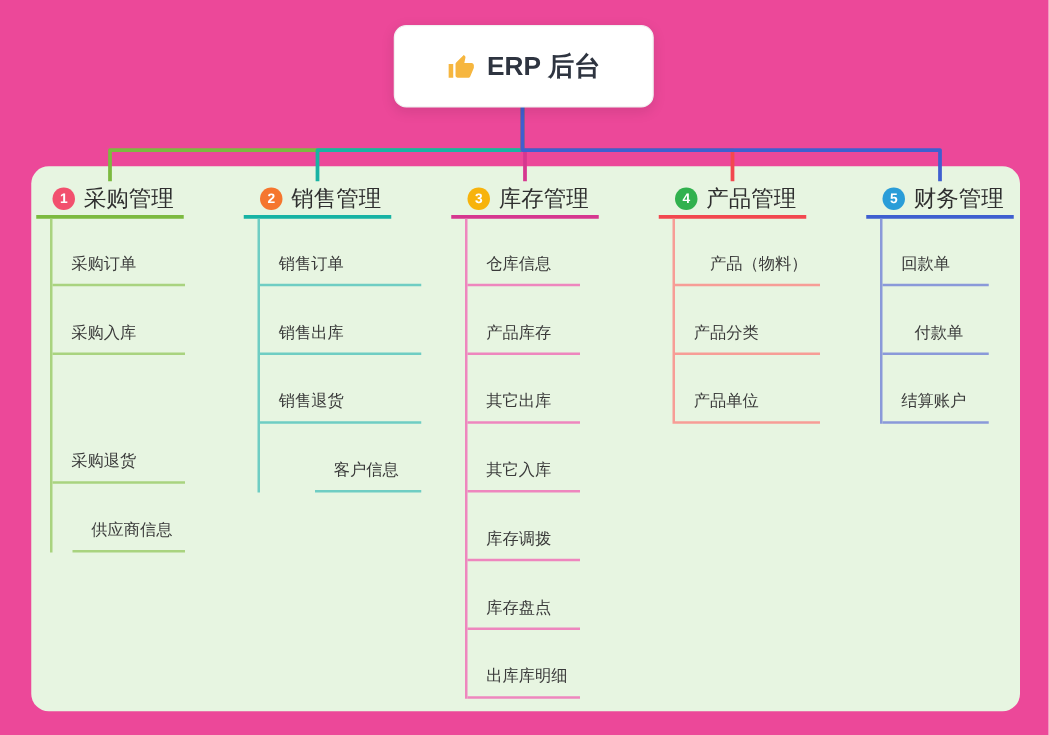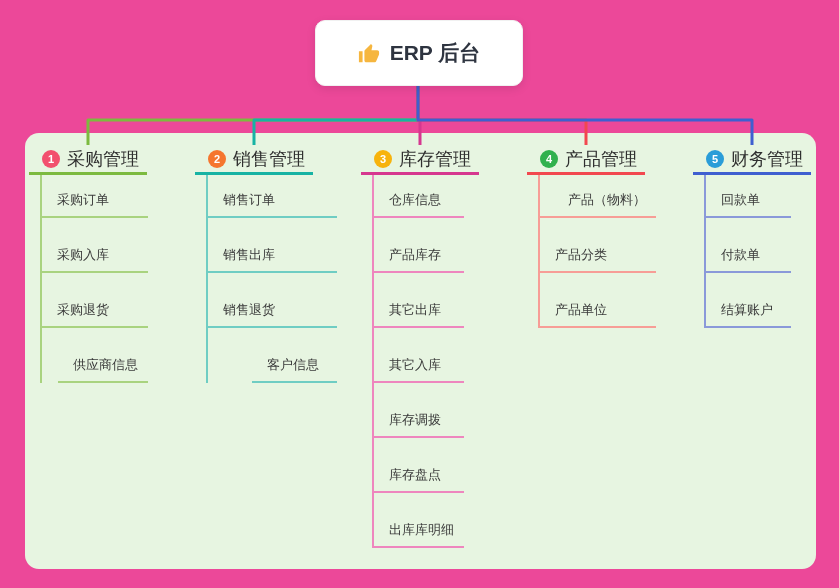--- a/index.html
+++ b/index.html
@@ -34,21 +34,21 @@
   }
   .branch-title{font-size:18px;font-weight:500;color:#2f2f2f;white-space:nowrap;}
   .children{margin-left:11px;border-left:2px solid #000;width:max-content;}
   .child{
     height:55px;min-width:85px;box-sizing:border-box;
     display:flex;align-items:flex-end;
     padding:0 10px 7px 15px;
     border-bottom:2px solid #000;
     font-size:13px;color:#3a3a3a;white-space:nowrap;cursor:default;
   }
-  .child:first-child{height:43px;}
+  .child:first-child{height:54px;}
 </style>
 </head>
 <body>
 
 <div class="stage">
   <div class="panel" id="panel" style="background: rgb(231, 245, 225);"></div>
 
   <svg class="connector-layer" id="connector-svg" viewBox="0 0 839 588" xmlns="http://www.w3.org/2000/svg">
       <path d="M418 84 V120 H88 V145" stroke="#7cba3f" stroke-width="3" fill="none" stroke-linejoin="round"></path>
       <path d="M418 84 V120 H254 V145" stroke="#17b3a4" stroke-width="3" fill="none" stroke-linejoin="round"></path>
@@ -70,21 +70,21 @@
       <span class="badge" style="background: rgb(242, 80, 110);">1</span>
       <span class="branch-title">采购管理</span>
     </div>
     <div class="children" style="border-left-color: rgb(169, 211, 127);">
           <div class="child" style="border-bottom-color: rgb(169, 211, 127);">
             <span>采购订单</span>
           </div>
           <div class="child" style="border-bottom-color: rgb(169, 211, 127);">
             <span>采购入库</span>
           </div>
-          <div class="child" style="border-bottom-color: rgb(169, 211, 127);">
+          <div class="child" style="border-bottom-color: rgb(169, 211, 127); margin-top: 48px;">
             <span>采购退货</span>
           </div>
           <div class="child" style="border-bottom-color: rgb(169, 211, 127); margin-left: 16px;">
             <span>供应商信息</span>
           </div>
         </div>
   </div>
 
   <div class="branch" style="left: 195px;">
     <div class="branch-header" style="border-bottom-color: rgb(23, 179, 164);">
@@ -157,21 +157,21 @@
 
   <div class="branch" style="left: 693px;">
     <div class="branch-header" style="border-bottom-color: rgb(63, 95, 208);">
       <span class="badge" style="background: rgb(42, 157, 216);">5</span>
       <span class="branch-title">财务管理</span>
     </div>
     <div class="children" style="border-left-color: rgb(138, 153, 217);">
           <div class="child" style="border-bottom-color: rgb(138, 153, 217);">
             <span>回款单</span>
           </div>
-          <div class="child" style="border-bottom-color: rgb(138, 153, 217);">
+          <div class="child" style="border-bottom-color: rgb(138, 153, 217); justify-content: center;">
             <span>付款单</span>
           </div>
           <div class="child" style="border-bottom-color: rgb(138, 153, 217);">
             <span>结算账户</span>
           </div>
         </div>
   </div>
 </div>
 </div>
 

